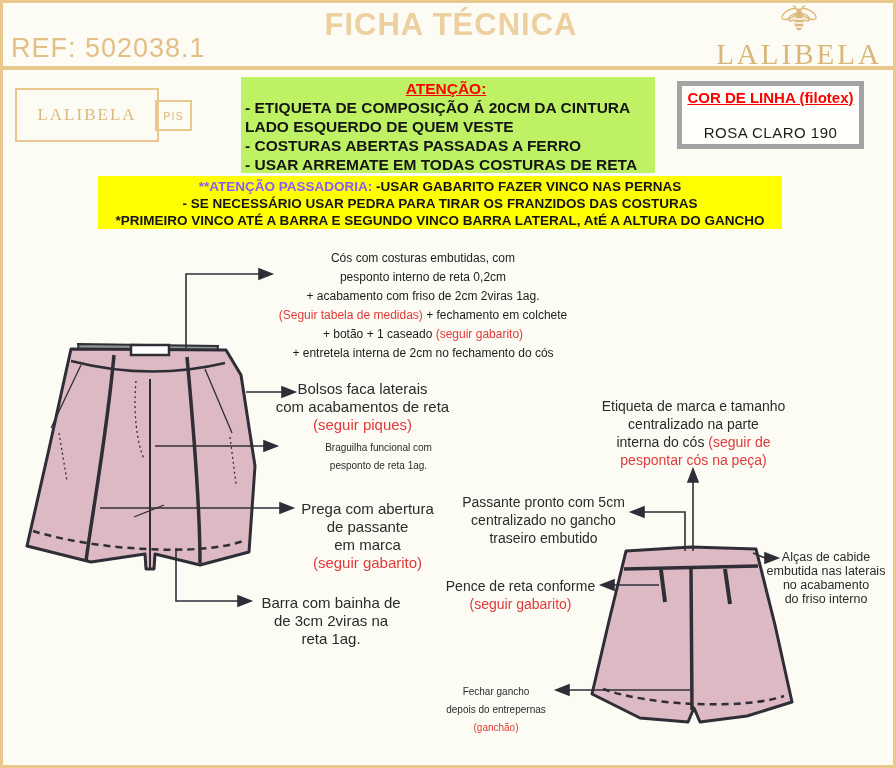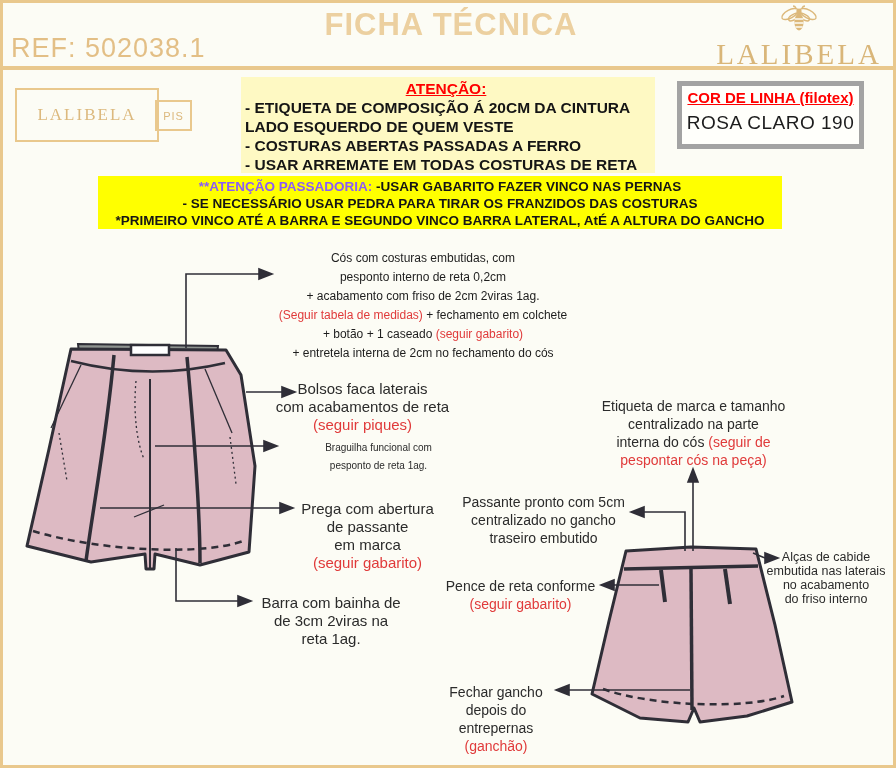--- a/index.html
+++ b/index.html
@@ -19,45 +19,45 @@
   .brand-name{font-family:"Liberation Serif", serif; font-size:29px; color:#d9b679; letter-spacing:3px; margin-top:1px;}
 
   
   .brand-box{left:12px; top:85px; width:140px; height:50px; border:2px solid #e9c88d;
     display:flex; align-items:center; justify-content:center;
     font-family:"Liberation Serif", serif; font-size:17px; color:#dcb97e; letter-spacing:2px;}
   .pis-box{left:152px; top:97px; width:33px; height:27px; border:2px solid #e9c88d;
     display:flex; align-items:center; justify-content:center; font-size:11px; color:#dcb97e; letter-spacing:1px;}
 
   
-  .attn1{left:238px; top:74px; width:414px; height:96px; background:#fef9c3; padding:2px 0 0 4px; box-sizing:border-box;
+  .attn1{left:238px; top:74px; width:414px; height:96px; background:#bef264; padding:2px 0 0 4px; box-sizing:border-box;
     font-size:15.5px; font-weight:bold; color:#151515; line-height:19px; white-space:nowrap;}
   .attn1-title{text-align:center; color:#ff0000; text-decoration:underline; padding-right:8px;}
   .attn2{left:95px; top:173px; width:684px; height:53px; background:#ffff00; padding-top:2px; box-sizing:border-box;
     text-align:center; font-size:13.5px; font-weight:bold; color:#151515; line-height:17px; white-space:nowrap;}
   .red-hot{color:#8b5cf6;}
 
   
   .cor-box{left:674px; top:78px; width:187px; height:68px; border:5px solid #a3a3a3; box-sizing:border-box; background:#fffffb; text-align:center;}
   .cor-title{margin-top:3px; font-size:15px; font-weight:bold; color:#ff0000; text-decoration:underline;}
-  .cor-value{margin-top:6px; font-size:19px; color:#1c1c1c; letter-spacing:0.5px;}
+  .cor-value{margin-top:18px; font-size:15px; color:#1c1c1c; letter-spacing:0.5px;}
 
   
   .ann{text-align:center; color:#2b2b2b;}
   .ann .r{color:#e03a3a;}
   .cos{left:190px; top:246px; width:460px; font-size:12px; line-height:19px; color:#1d1d1d;}
   .a-pockets{left:262px; top:377px; width:195px; font-size:15px; line-height:18px;}
   .a-fly{left:278px; top:436px; width:195px; font-size:10px; line-height:18px;}
   .a-pleat{left:282px; top:497px; width:165px; font-size:15px; line-height:18px;}
   .a-hem{left:248px; top:591px; width:160px; font-size:15px; line-height:18px;}
   .a-label{left:593px; top:394px; width:195px; font-size:14px; line-height:18px;}
   .a-loop{left:448px; top:490px; width:185px; font-size:14px; line-height:18px;}
   .a-dart{left:440px; top:574px; width:155px; font-size:14px; line-height:18px;}
   .a-hanger{left:758px; top:547px; width:130px; font-size:12.5px; line-height:14px;}
-  .a-crotch{left:424px; top:680px; width:138px; font-size:14px; line-height:18px;}
+  .a-crotch{left:424px; top:680px; width:138px; font-size:10px; line-height:18px;}
 </style>
 </head>
 <body>
 
 <div class="page">
 
   <svg class="art" viewBox="0 0 896 768">
     <g stroke="#2f2e37">
       <polygon points="75,341 215,343 214,351 76,350" fill="#8e938f" stroke-width="2"></polygon>
       <path d="M68,346 L223,347 L238,372 L252,463 L246,549 L197,562 L152,551 L151,566 L143,566 L142,551 L88,559 L24,543 L46,446 Z" fill="#ddbac3" stroke-width="3" stroke-linejoin="round"></path>

